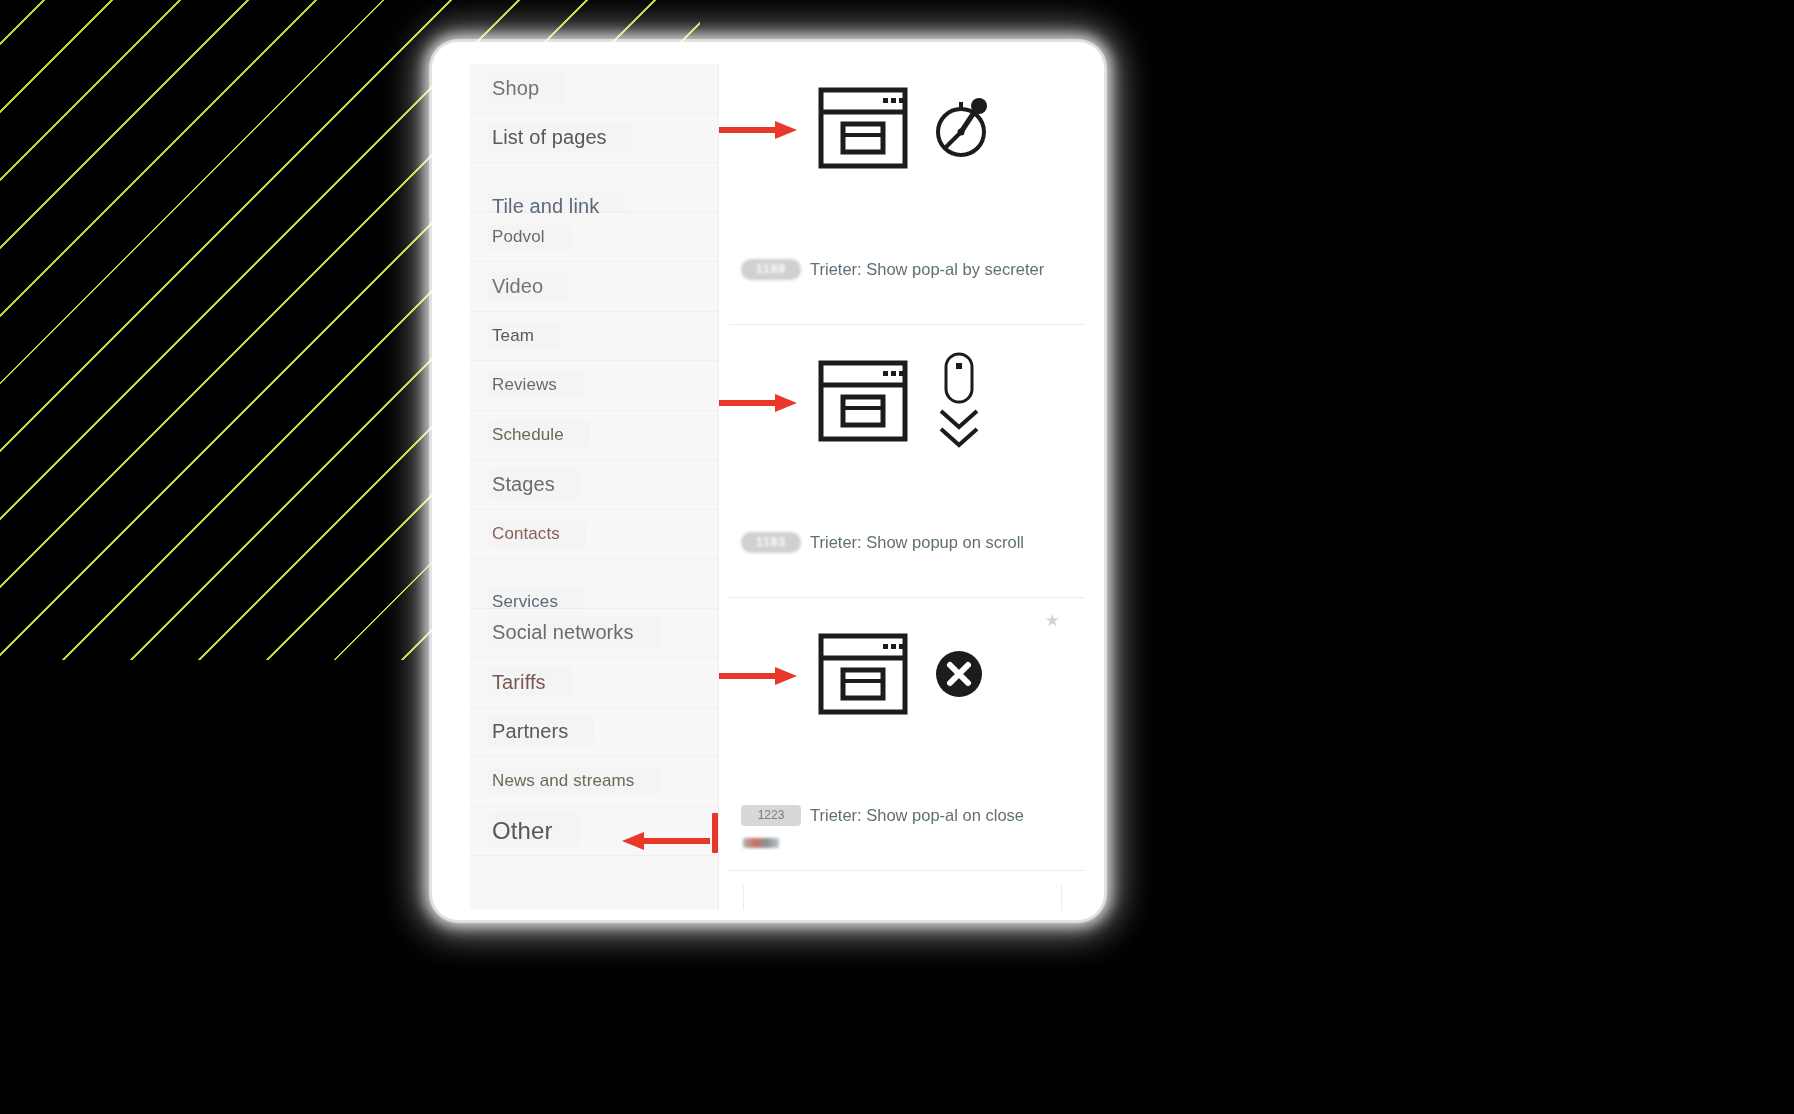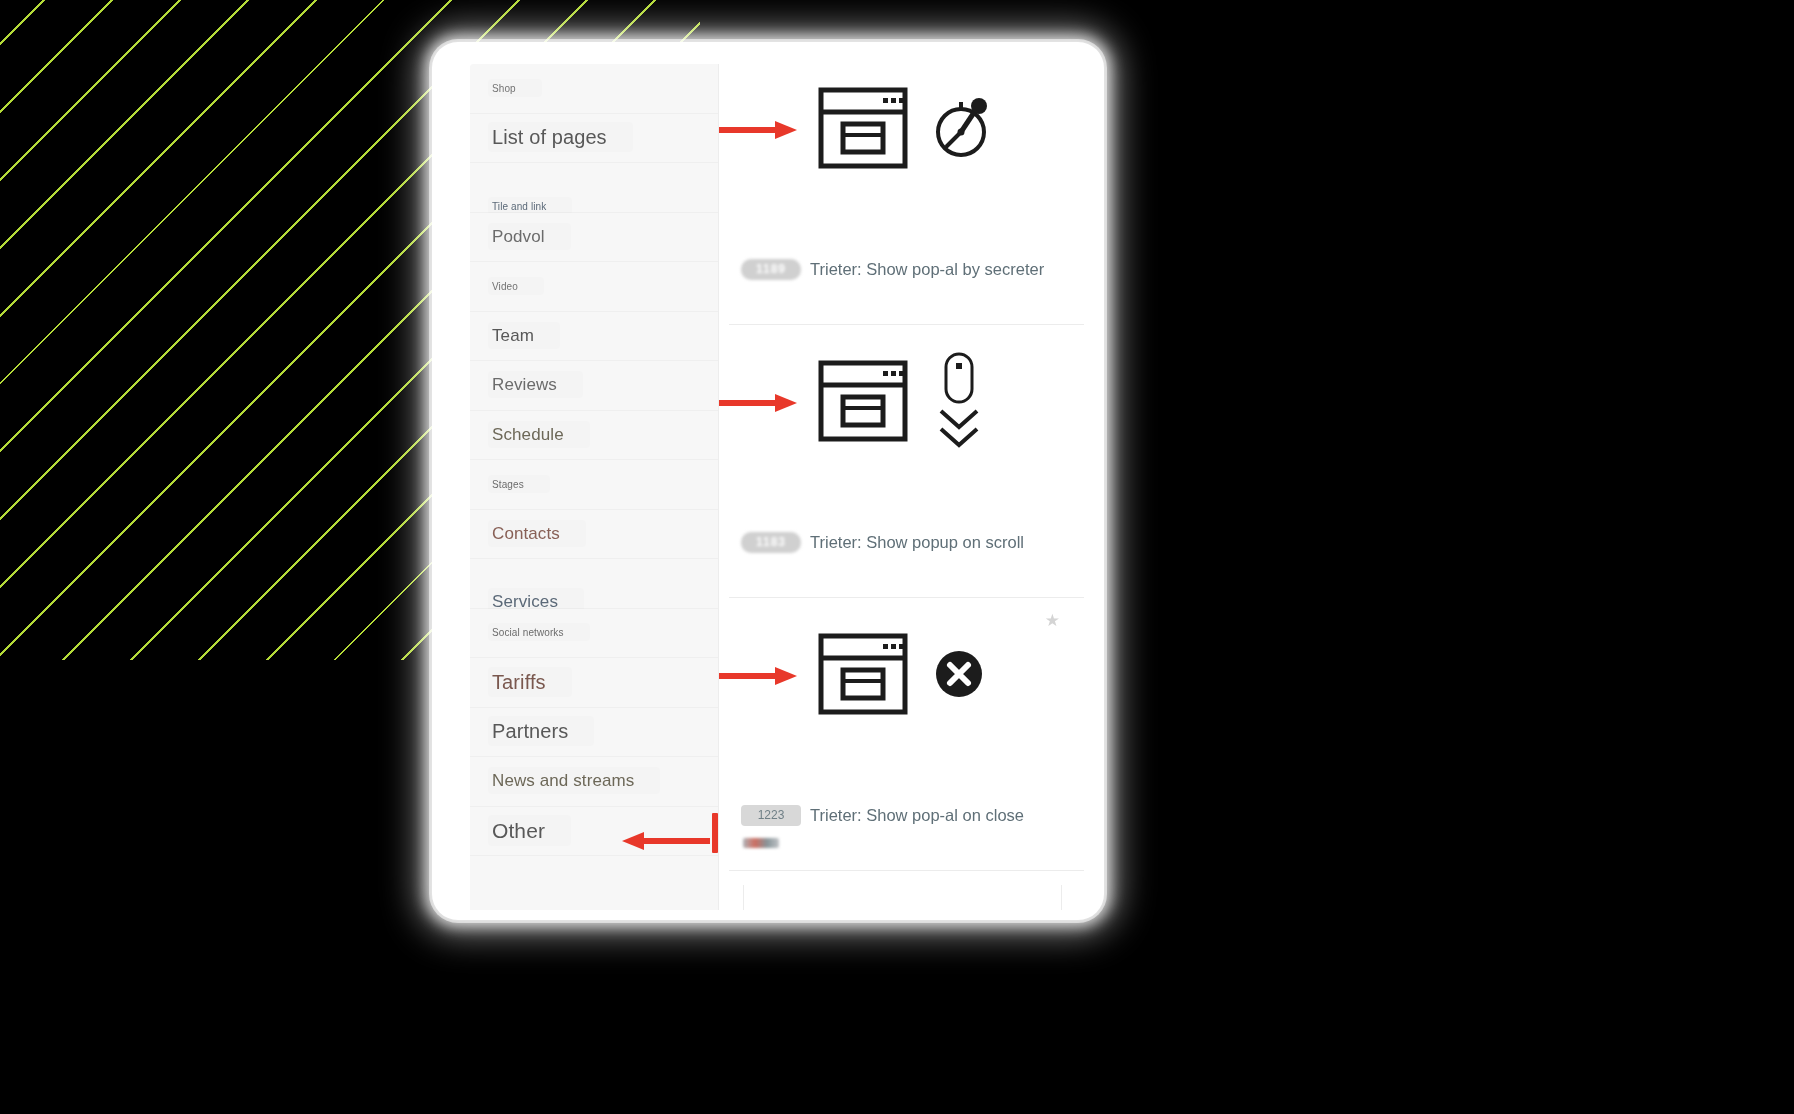--- a/index.html
+++ b/index.html
@@ -103,24 +103,24 @@
   }
   
   .side-item .lbl::after {
     content: "";
     position: absolute;
     left: -4px; right: -26px; top: -4px; bottom: -3px;
     background: rgba(0,0,0,0.012);
     border-radius: 3px;
     pointer-events: none;
   }
-  .s-sm  { font-size: 10px; }
+  .s-sm  { font-size: 20px; }
   .s-md  { font-size: 17px; }
   .s-lg  { font-size: 20px; }
-  .s-xl  { font-size: 21px; }
+  .s-xl  { font-size: 24px; }
   .c-grey   { color: #6d6d6d; }
   .c-grey2  { color: #757575; }
   .c-brown  { color: #8a6258; }
   .c-brown2 { color: #7c5a50; }
   .c-slate  { color: #5d6b7a; margin-top: 38px; }
   .c-dark   { color: #5a5a5a; }
   .c-olive  { color: #6f6a5a; }
 
   
   .panel {

